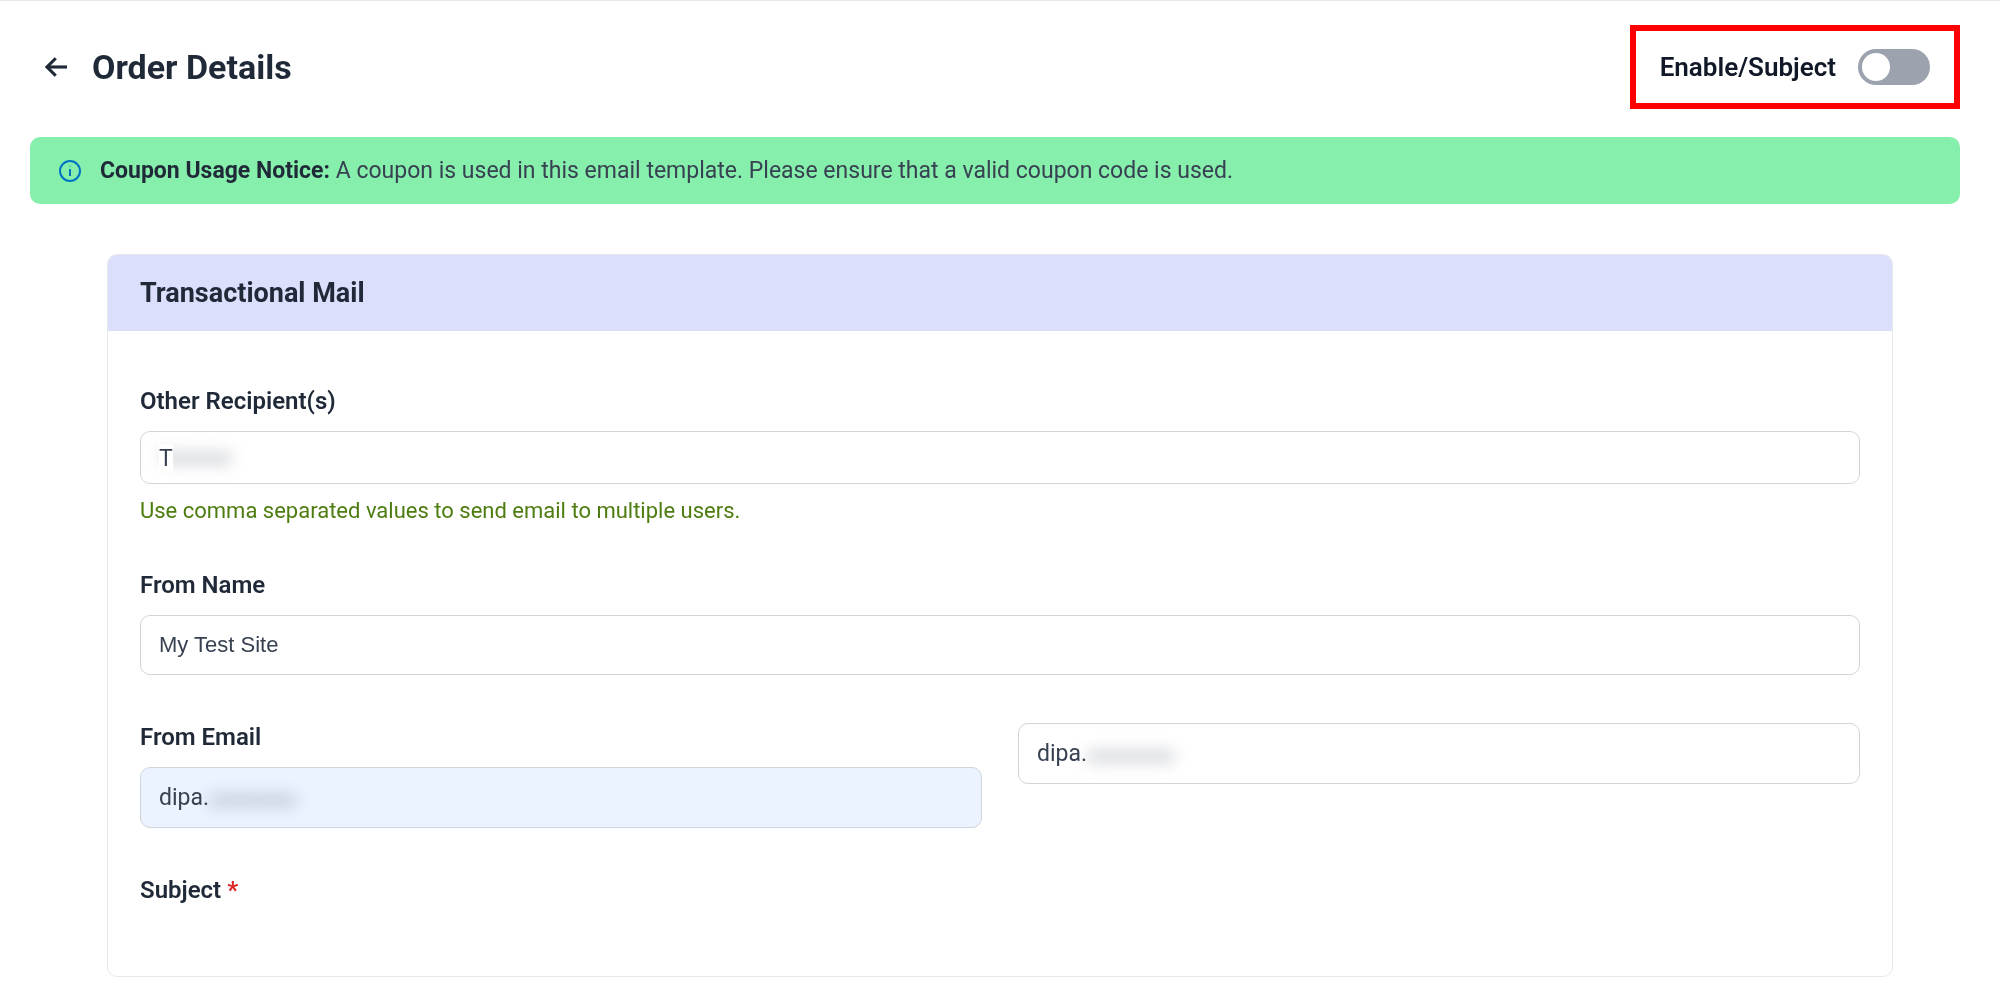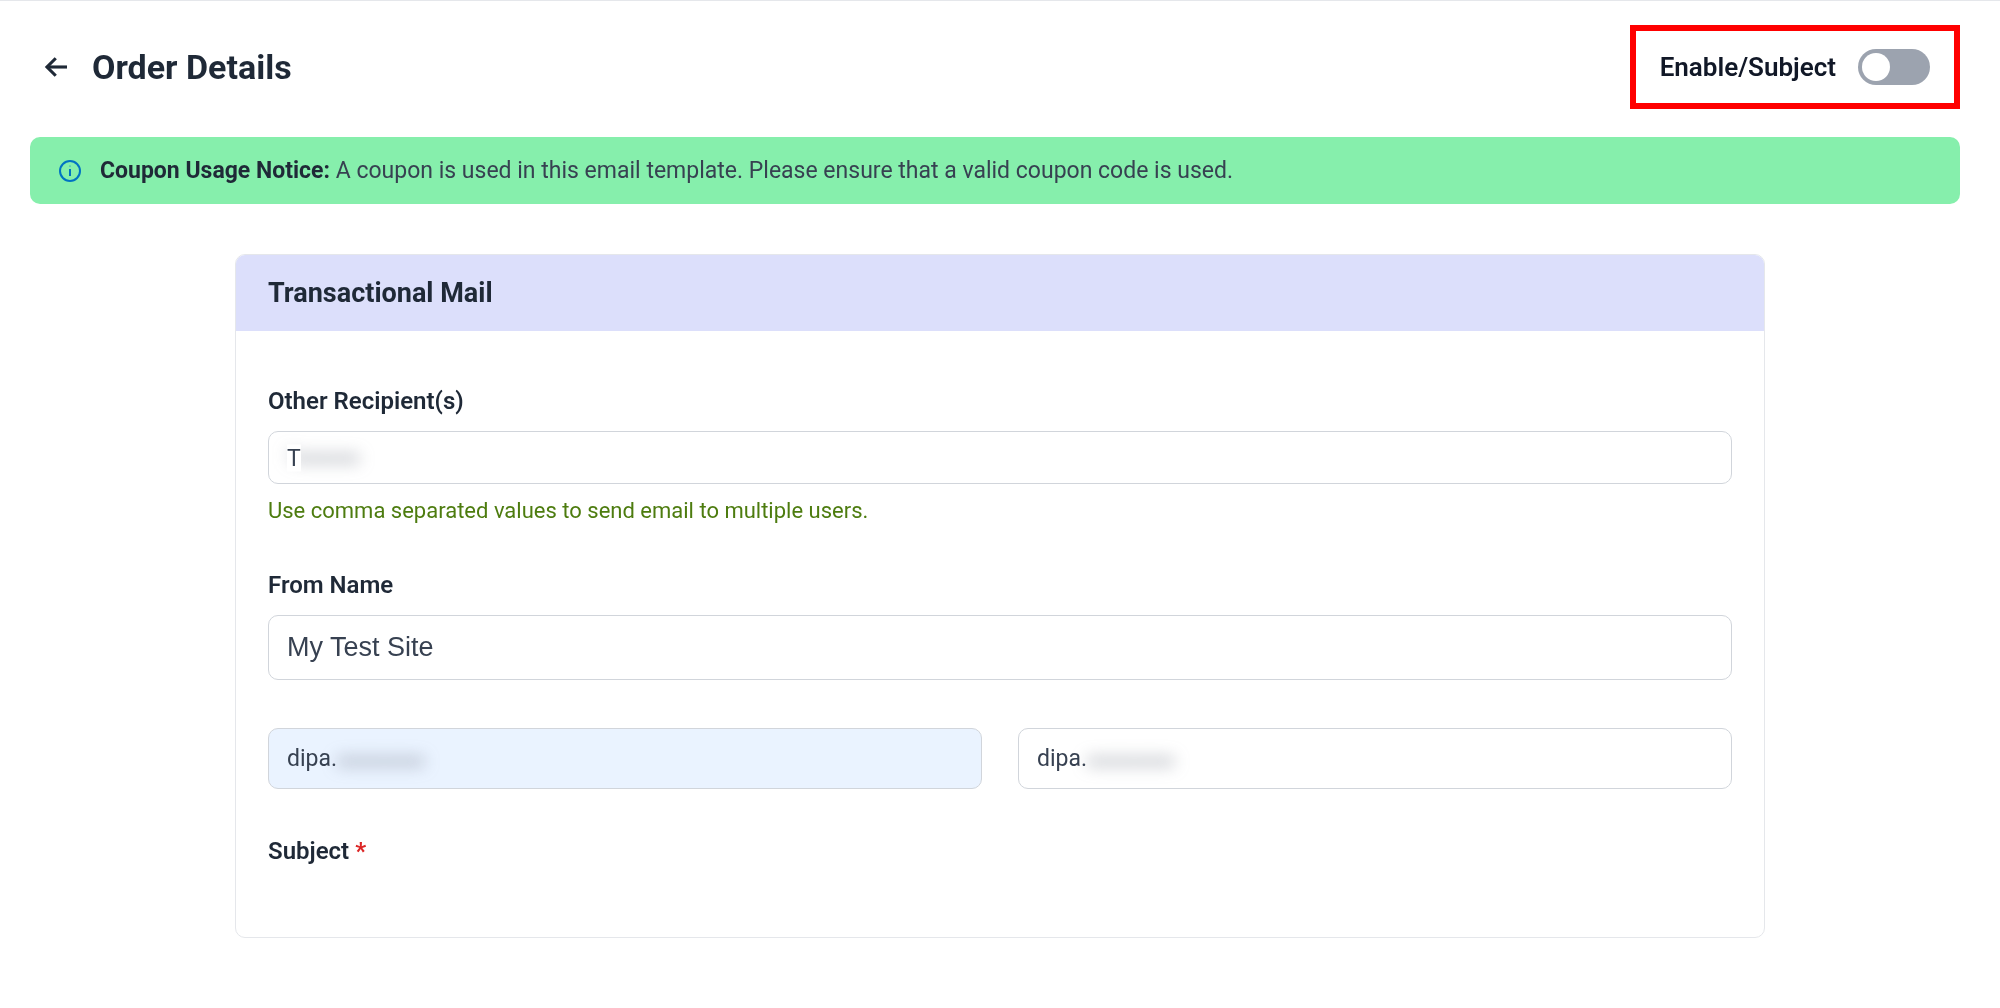--- a/index.html
+++ b/index.html
@@ -97,21 +97,21 @@
   }
   .notice-text {
     font-size: 23px;
     color: #374151;
   }
   .notice-bold {
     font-weight: 700;
     color: #1f2937;
   }
   .card {
-    width: 1530px;
+    width: 1786px;
     margin: 50px auto 0 auto;
     border: 1px solid #e5e7eb;
     border-radius: 10px;
     background: #fff;
     overflow: hidden;
   }
   .card-header {
     background: #dcdffb;
     padding: 22px 32px;
     font-size: 27px;
@@ -131,21 +131,21 @@
     margin-bottom: 16px;
     display: flex;
     align-items: center;
     gap: 6px;
   }
   .field-input {
     width: 100%;
     border: 1px solid #d1d5db;
     border-radius: 10px;
     padding: 16px 18px;
-    font-size: 27px;
+    font-size: 22px;
     color: #374151;
     background: #fff;
   }
   .field-help {
     margin-top: 14px;
     font-size: 22px;
     color: #4d7c0f;
   }
   .two-col {
     display: flex;
@@ -227,20 +227,21 @@
       <div class="field-help">Use comma separated values to send email to multiple users.</div>
     </div>
 
     <div class="field">
       <div class="field-label">From Name</div>
       <input class="field-input" type="text" value="My Test Site" style="">
     </div>
 
     <div class="two-col">
       <div class="field">
+        <div class="field-label">From Email</div>
         <div class="blur-wrap input-hl" style="border:1px solid #d1d5db; border-radius:10px; padding:16px 18px;">
           <span style="font-size:23px; color:#374151;">dipa.</span><span class="blur-text">xxxxxxxxxxx</span>
         </div>
       </div>
       <div class="field">
         <div class="blur-wrap" style="background:#fff; border:1px solid #d1d5db; border-radius:10px; padding:16px 18px;">
           <span style="font-size:23px; color:#374151;">dipa.</span><span class="blur-text">xxxxxxxxxxx</span>
         </div>
       </div>
     </div>

